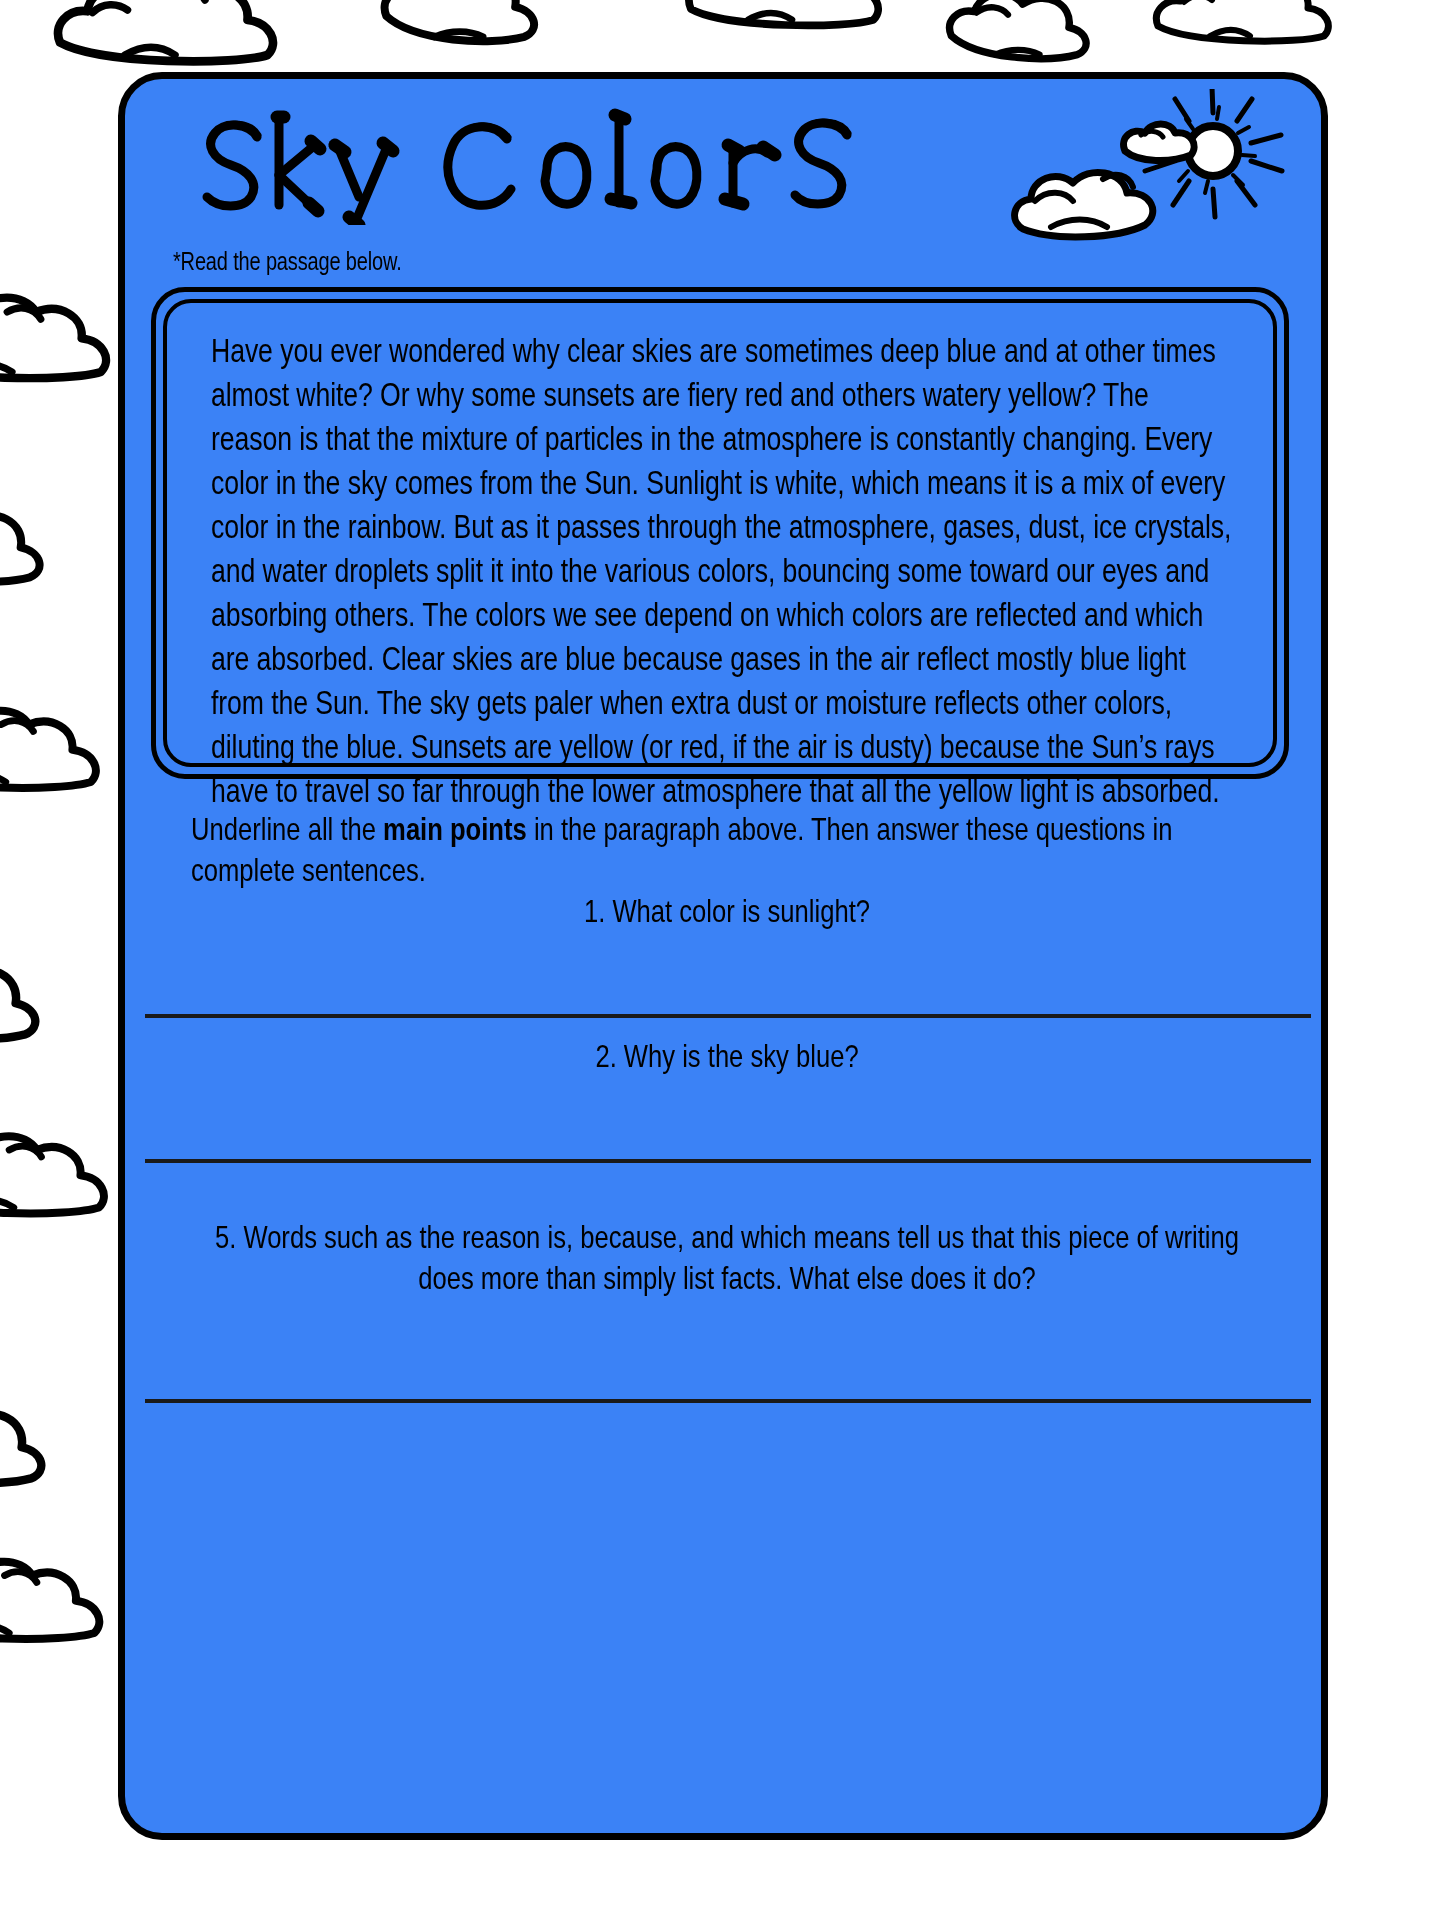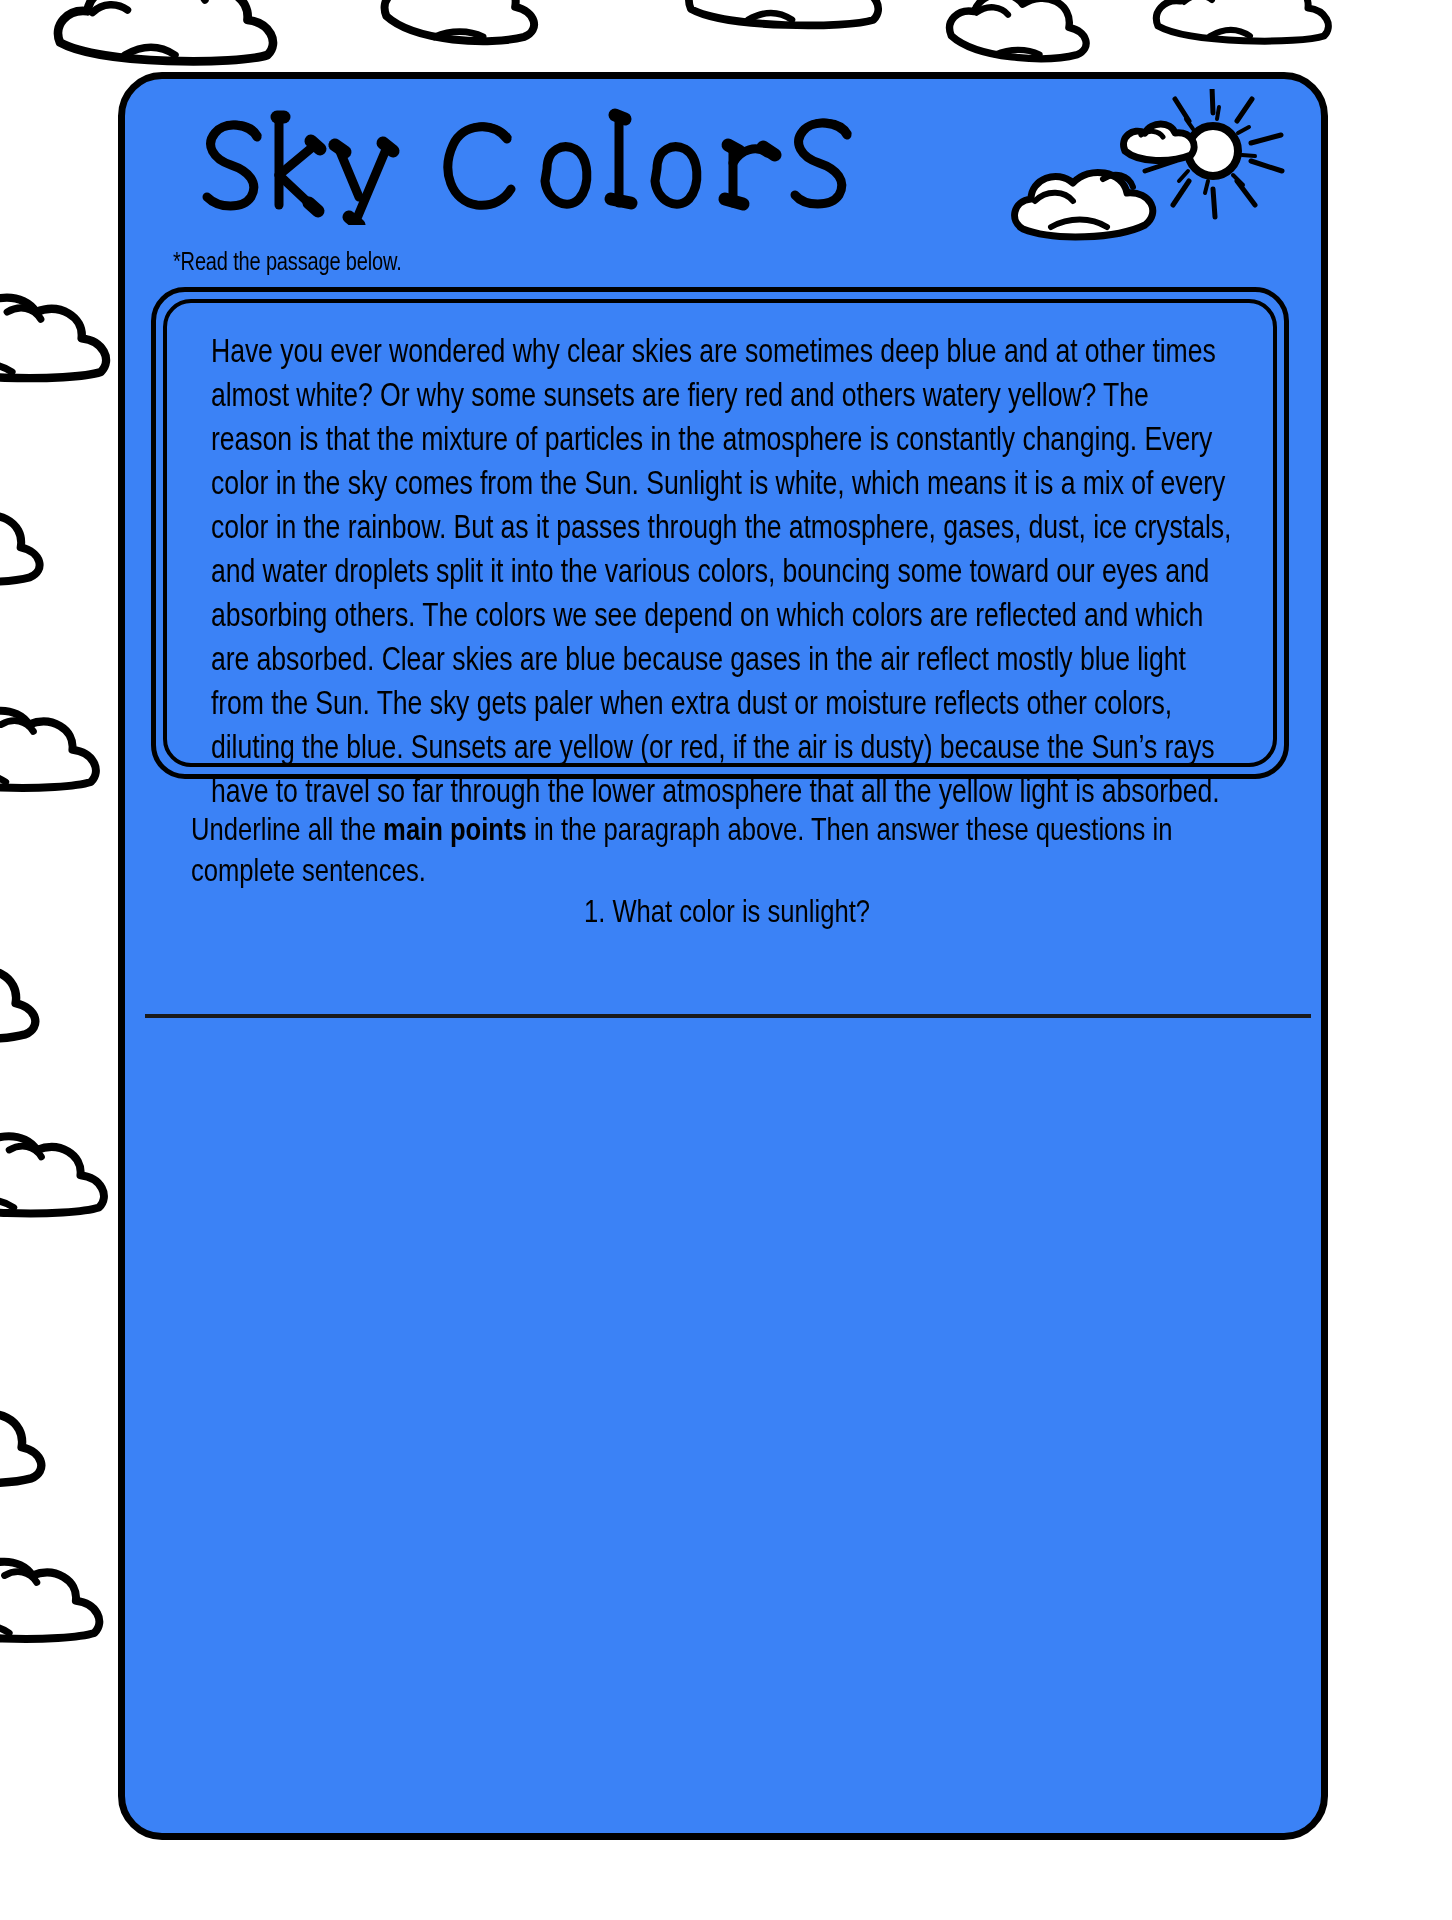--- a/index.html
+++ b/index.html
@@ -305,24 +305,35 @@
   <div id="questions">
 
     <div class="question-block">
       <div class="question-text"><span>1.</span> <span>What color is sunlight?</span></div>
       <div style="height:82px"></div>
       <div class="answer-line"></div>
     </div>
 
     <div style="height:18px"></div>
 
+    <div class="question-block">
+      <div class="question-text"><span>2.</span> <span>Why is the sky blue?</span></div>
+      <div style="height:82px"></div>
+      <div class="answer-line"></div>
+    </div>
 
     <div style="height:18px"></div>
 
 
     <div style="height:18px"></div>
 
 
     <div style="height:18px"></div>
 
+    <div class="question-block">
+      <div class="question-text"><span>5.</span> <span>Words such as the reason is, because, and which means tell us that this piece of writing
+does more than simply list facts. What else does it do?</span></div>
+      <div style="height:100px"></div>
+      <div class="answer-line"></div>
+    </div>
 
   </div>
 </div>
 
 </body></html>

